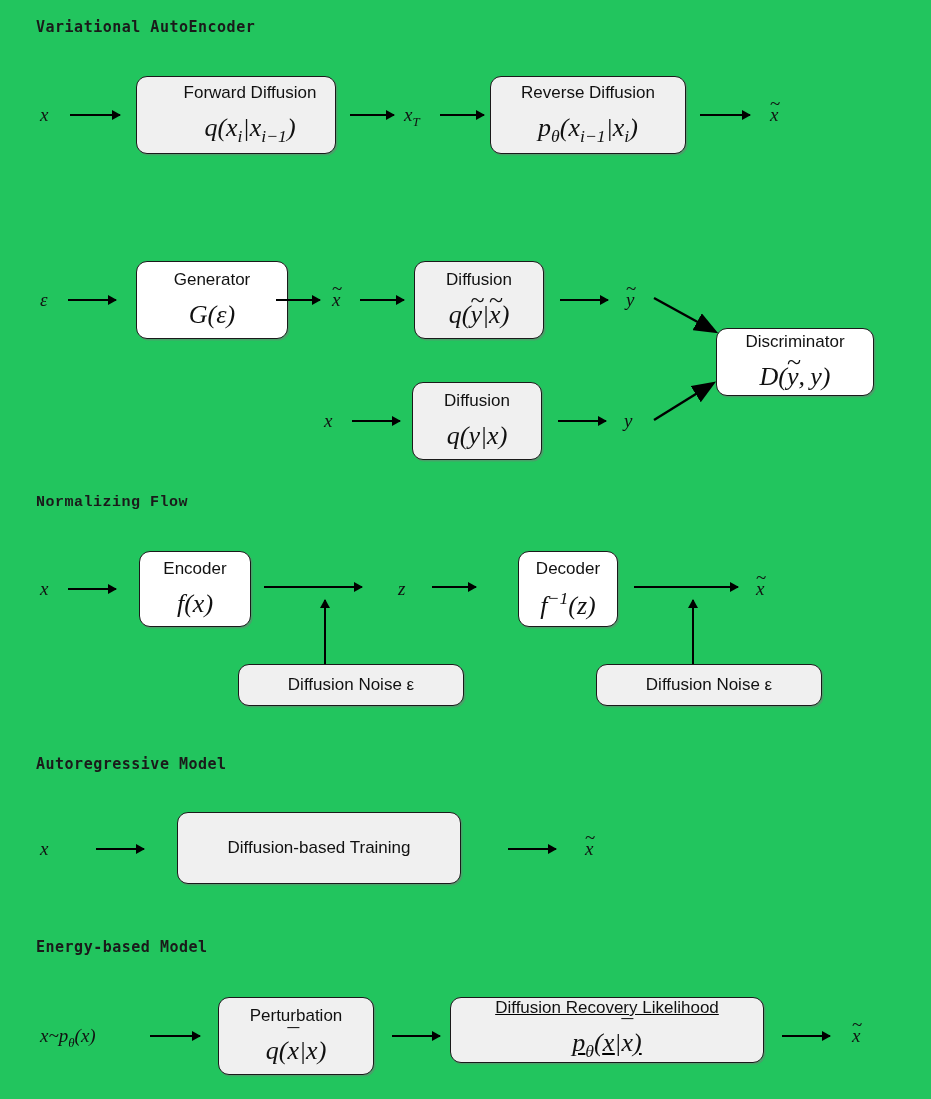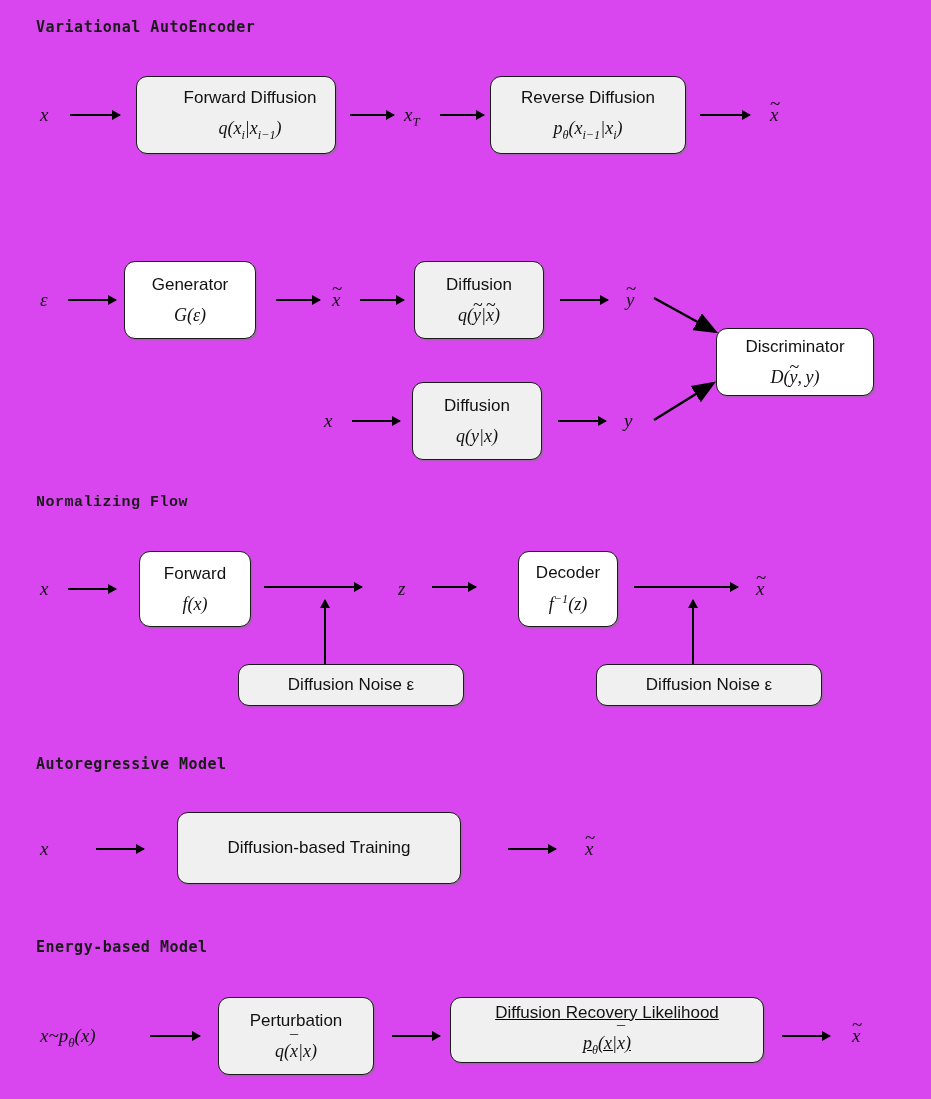--- a/index.html
+++ b/index.html
@@ -4,21 +4,21 @@
 <style>
   html, body {
     margin: 0;
     padding: 0;
     background: #ffffff;
   }
   #page {
     position: relative;
     width: 931px;
     height: 1099px;
-    background: #d946ef;
+    background: #22c55e;
     font-family: "Liberation Sans", sans-serif;
     overflow: hidden;
   }
   .section-title {
     position: absolute;
     font-family: "DejaVu Sans Mono", monospace;
     font-weight: bold;
     font-size: 15px;
     letter-spacing: 0.5px;
     color: #1a1a1a;
@@ -40,21 +40,21 @@
   .node.white { background: #ffffff; }
   .node .ttl {
     font-family: "Liberation Sans", sans-serif;
     font-size: 17px;
     color: #111;
     white-space: nowrap;
   }
   .node .frm {
     font-family: "Liberation Serif", serif;
     font-style: italic;
-    font-size: 18px;
+    font-size: 26px;
     color: #111;
     white-space: nowrap;
     margin-top: 11px;
   }
   .node.single .ttl { margin: 0; }
   .var {
     position: absolute;
     font-family: "Liberation Serif", serif;
     font-style: italic;
     font-size: 19px;
@@ -140,21 +140,21 @@
 
   <div class="var" style="left:770px; top:104px;">
     <span class="ov tilde"><span class="mark">~</span><i>x</i></span>
   </div>
 
 
   <div class="var" style="left:40px; top:289px;"><span>ε</span></div>
 
   <div class="arrow" style="left:68px; top:299px; width:48px;"></div>
 
-  <div class="node white" style="left:124px; top:261px; width:132px; height:78px;">
+  <div class="node white" style="left:136px; top:261px; width:152px; height:78px;">
     <div class="ttl">Generator</div>
     <div class="frm"><i>G</i>(<i>ε</i>)</div>
   </div>
 
   <div class="arrow" style="left:276px; top:299px; width:44px;"></div>
 
   <div class="var" style="left:332px; top:289px;">
     <span class="ov tilde"><span class="mark">~</span><i>x</i></span>
   </div>
 
@@ -211,21 +211,21 @@
     <line x1="2" y1="42" x2="60" y2="6" stroke="#000" stroke-width="2.4" marker-end="url(#ah2)"></line>
   </svg>
 
   <div class="section-title" style="left:36px; top:494px;font-family:Liberation Mono, monospace;">Normalizing Flow</div>
 
   <div class="var" style="left:40px; top:578px;"><span>x</span></div>
 
   <div class="arrow" style="left:68px; top:588px; width:48px;"></div>
 
   <div class="node white" style="left:139px; top:551px; width:112px; height:76px;">
-    <div class="ttl">Forward</div>
+    <div class="ttl">Encoder</div>
     <div class="frm"><i>f</i>(<i>x</i>)</div>
   </div>
 
   <div class="arrow" style="left:264px; top:586px; width:98px;"></div>
 
   <div class="var" style="left:398px; top:578px;"><span>z</span></div>
 
   <div class="arrow" style="left:432px; top:586px; width:44px;"></div>
 
   <div class="node white" style="left:518px; top:551px; width:100px; height:76px;">

